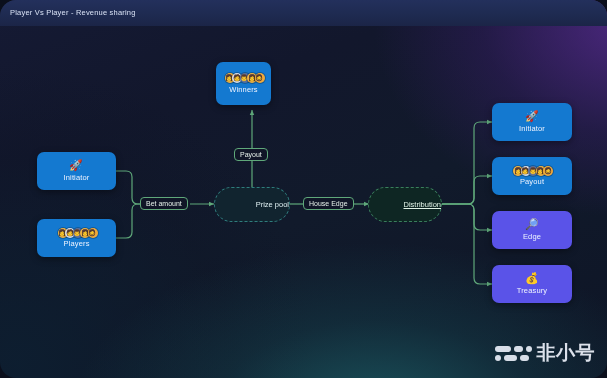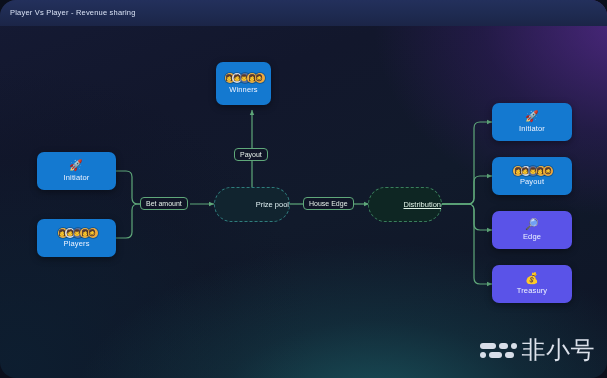--- a/index.html
+++ b/index.html
@@ -72,21 +72,21 @@
   }
 
   #watermark{
     position:absolute; right:12px; bottom:12px; z-index:30;
     display:flex; align-items:center; gap:5px; opacity:.92;
   }
   #wm-mark{ display:flex; flex-direction:column; gap:3px; }
   .wm-row{ display:flex; align-items:center; gap:3px; }
   .wm-bar{ height:6px; border-radius:3px; background:#e9eef8; }
   .wm-dot{ width:6px; height:6px; border-radius:50%; background:#e9eef8; }
-  #wm-text{ font-size:24px; color:#eef2fb; font-weight:normal; letter-spacing:.5px; }
+  #wm-text{ font-size:19px; color:#eef2fb; font-weight:bold; letter-spacing:.5px; }
 </style>
 </head>
 <body>
 
 <div id="canvas">
 
   <div id="titlebar">
     <div id="title">Player Vs Player - Revenue sharing</div>
   </div>
 

